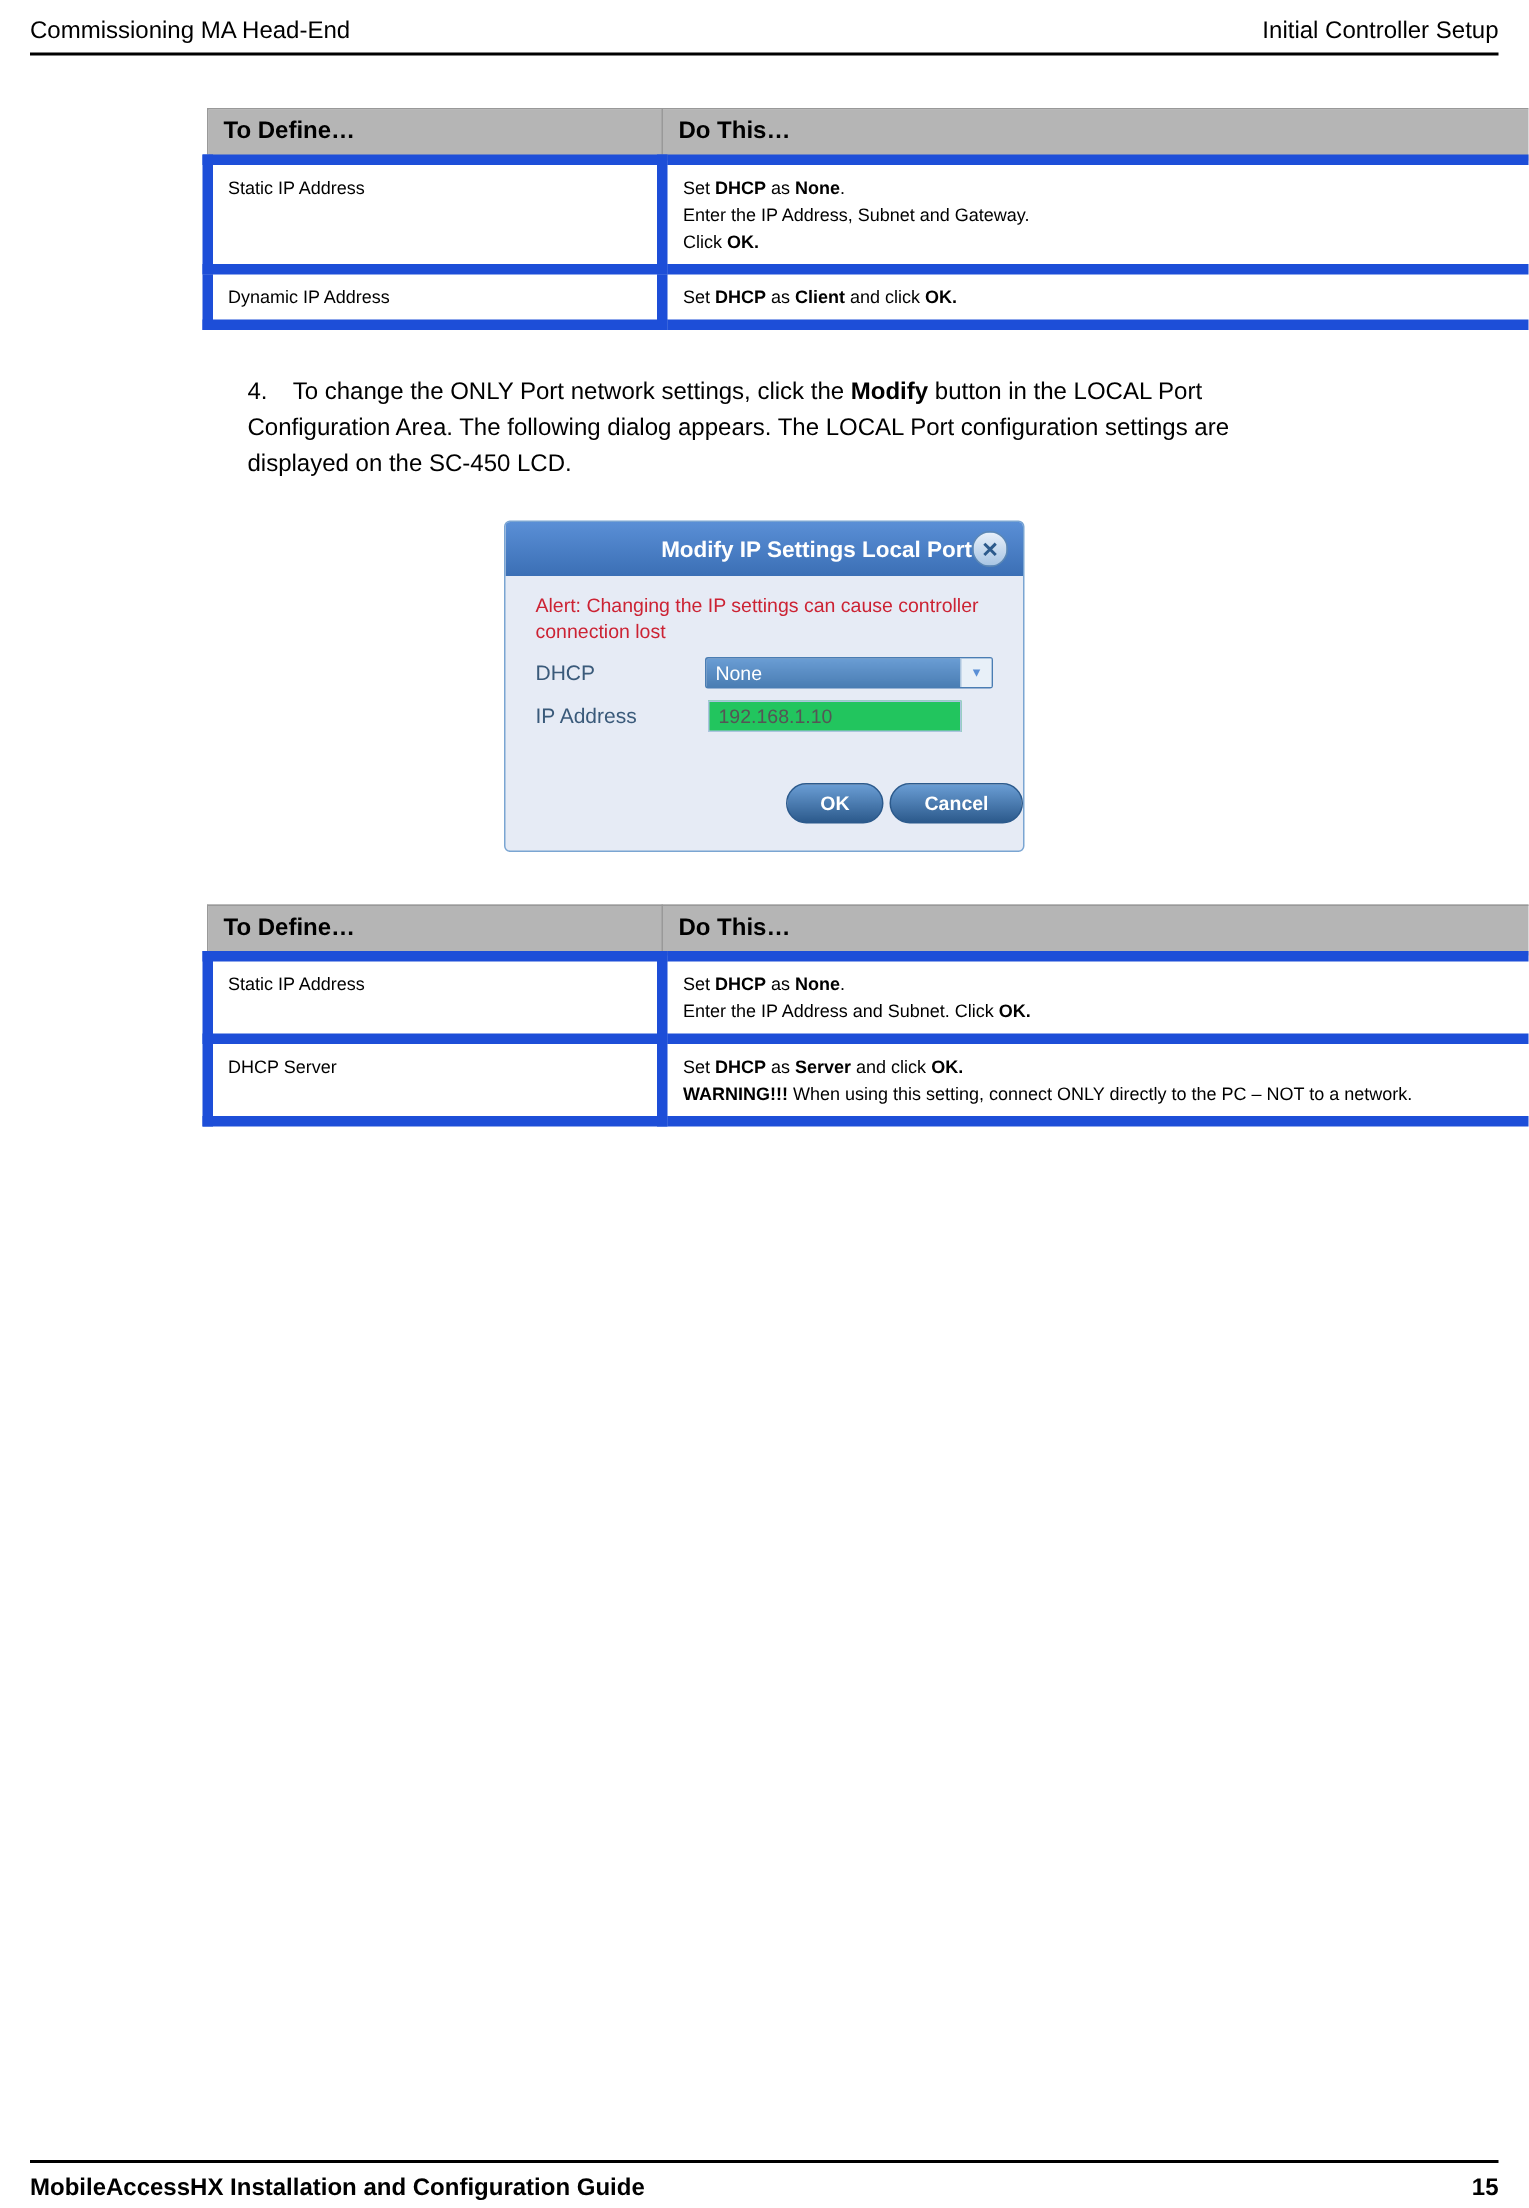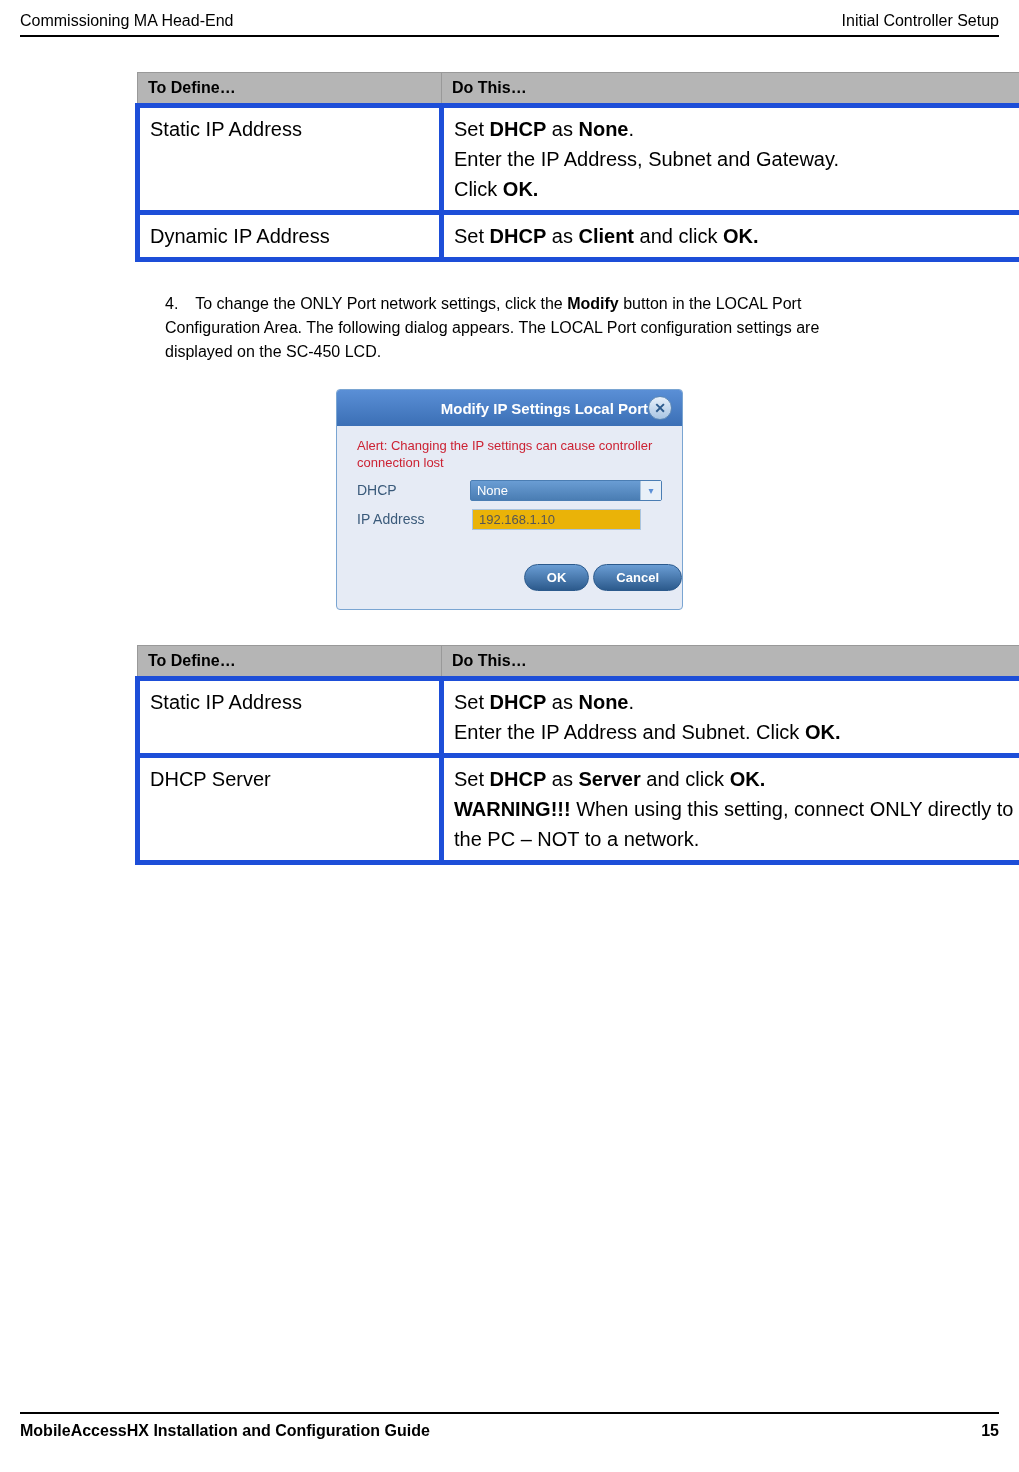--- a/index.html
+++ b/index.html
@@ -34,22 +34,22 @@
     table.define-table th {
       background: #b5b5b5;
       text-align: left;
       padding: 6px 10px;
       border: 1px solid #999;
       font-weight: bold;
       font-size: 16px;
     }
     table.define-table td {
       padding: 6px 10px;
-      border: 5px solid #1d4ed8;
-      font-size: 20px;
+      border: 7px solid #1d4ed8;
+      font-size: 12px;
       vertical-align: top;
       line-height: 1.5;
     }
     table.define-table .col1 { width: 248px; }
     table.define-table .col2 { width: 502px; }
     .step {
       font-size: 16px;
       margin: 10px 0 20px 30px;
       line-height: 1.5;
     }
@@ -133,21 +133,21 @@
       background: #e8f0f8;
       border-left: 1px solid #aac4de;
       display: flex;
       align-items: center;
       justify-content: center;
       color: #5a8fd6;
       font-size: 10px;
     }
     .dialog-input {
       width: 155px;
-      background: #eab308;
+      background: #22c55e;
       border: 1px solid #aac4de;
       padding: 2px 6px;
       font-size: 13px;
       color: #555;
     }
     .dialog-buttons {
       display: flex;
       justify-content: flex-end;
       gap: 4px;
       padding: 14px 0 18px 12px;
@@ -156,21 +156,21 @@
       background: linear-gradient(to bottom, #6a9dd4, #2c5a8c);
       color: white;
       border: 1px solid #2c5a8c;
       border-radius: 14px;
       padding: 5px 22px;
       font-size: 13px;
       font-weight: bold;
     }
     .page-footer {
       position: absolute;
-      bottom: 32px;
+      bottom: 4px;
       left: 20px;
       right: 20px;
     }
     .footer-rule {
       border: none;
       border-top: 2px solid #000;
       margin: 0 0 8px 0;
     }
     .footer-row {
       display: flex;

